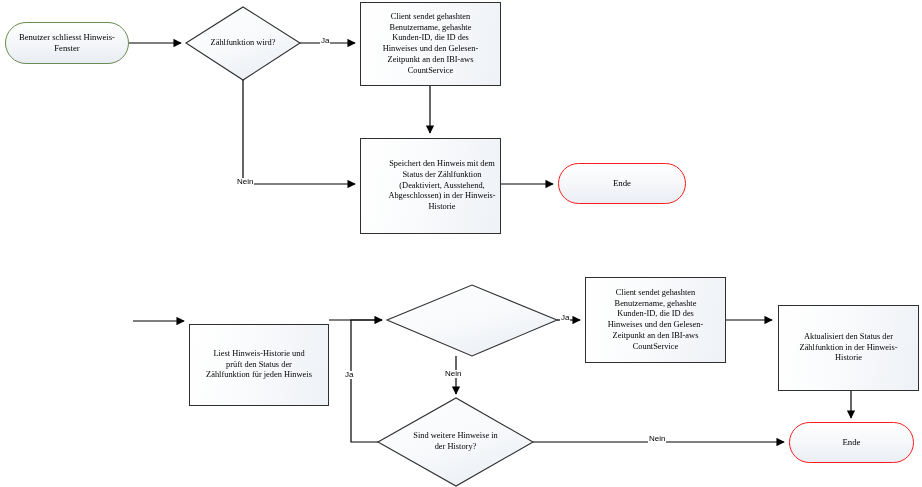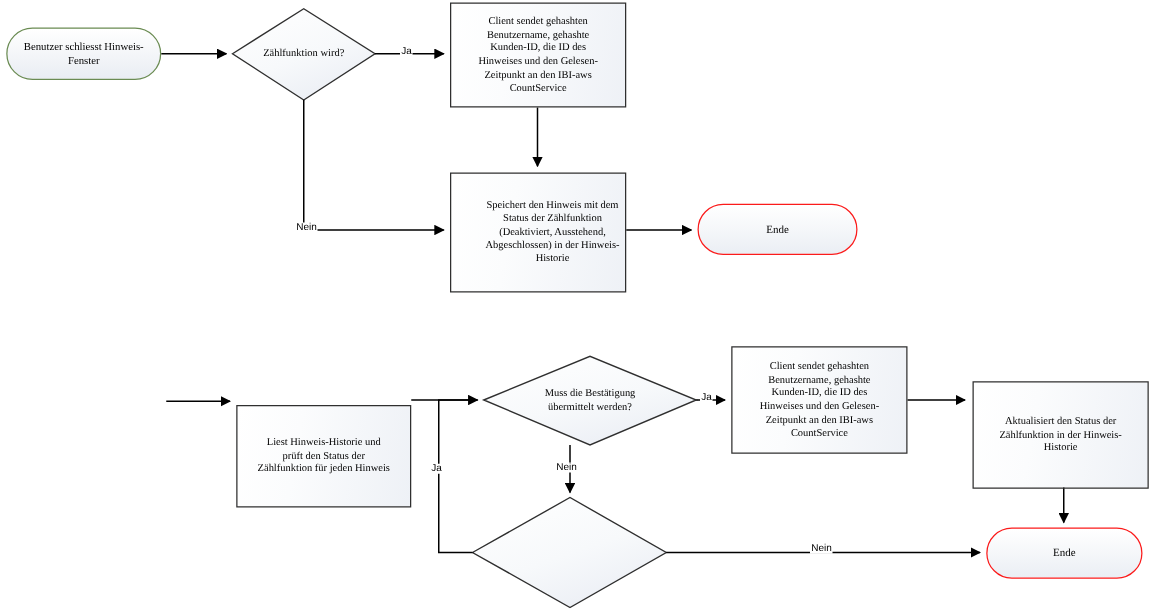--- a/index.html
+++ b/index.html
@@ -165,40 +165,40 @@
   <span class="edge-label" style="left:320px; top:37px;">Ja</span>
   <span class="edge-label" style="left:236px; top:178px;">Nein</span>
 
 
   <div class="node process" style="left:189px; top:279px; width:140px; height:82px;margin-top:45px;">
     <span class="txt">Liest Hinweis-Historie und
 prüft den Status der
 Zählfunktion für jeden Hinweis</span>
   </div>
 
-  <div class="node decision" style="left:387px; top:285px; width:170px; height:71px;">
-    <span class="txt">Muss die Bestätigung
-übermittelt werden?</span>
-  </div>
 
   <div class="node process" style="left:585px; top:277px; width:141px; height:86px;">
     <span class="txt">Client sendet gehashten
 Benutzername, gehashte
 Kunden-ID, die ID des
 Hinweises und den Gelesen-
 Zeitpunkt an den IBI-aws
 CountService</span>
   </div>
 
   <div class="node process" style="left:778px; top:277px; width:141px; height:86px;margin-top:28px;">
     <span class="txt">Aktualisiert den Status der
 Zählfunktion in der Hinweis-
 Historie</span>
   </div>
 
+  <div class="node decision" style="left:378px; top:398px; width:155px; height:88px;">
+    <span class="txt">Sind weitere Hinweise in
+der History?</span>
+  </div>
 
   <div class="node term-end" style="left:789px; top:422px; width:125px; height:41px;">
     <span class="txt">Ende</span>
   </div>
 
   <span class="edge-label" style="left:560px; top:314px;">Ja</span>
   <span class="edge-label" style="left:444px; top:370px;">Nein</span>
   <span class="edge-label" style="left:344px; top:371px;">Ja</span>
   <span class="edge-label" style="left:648px; top:435px;">Nein</span>
 

